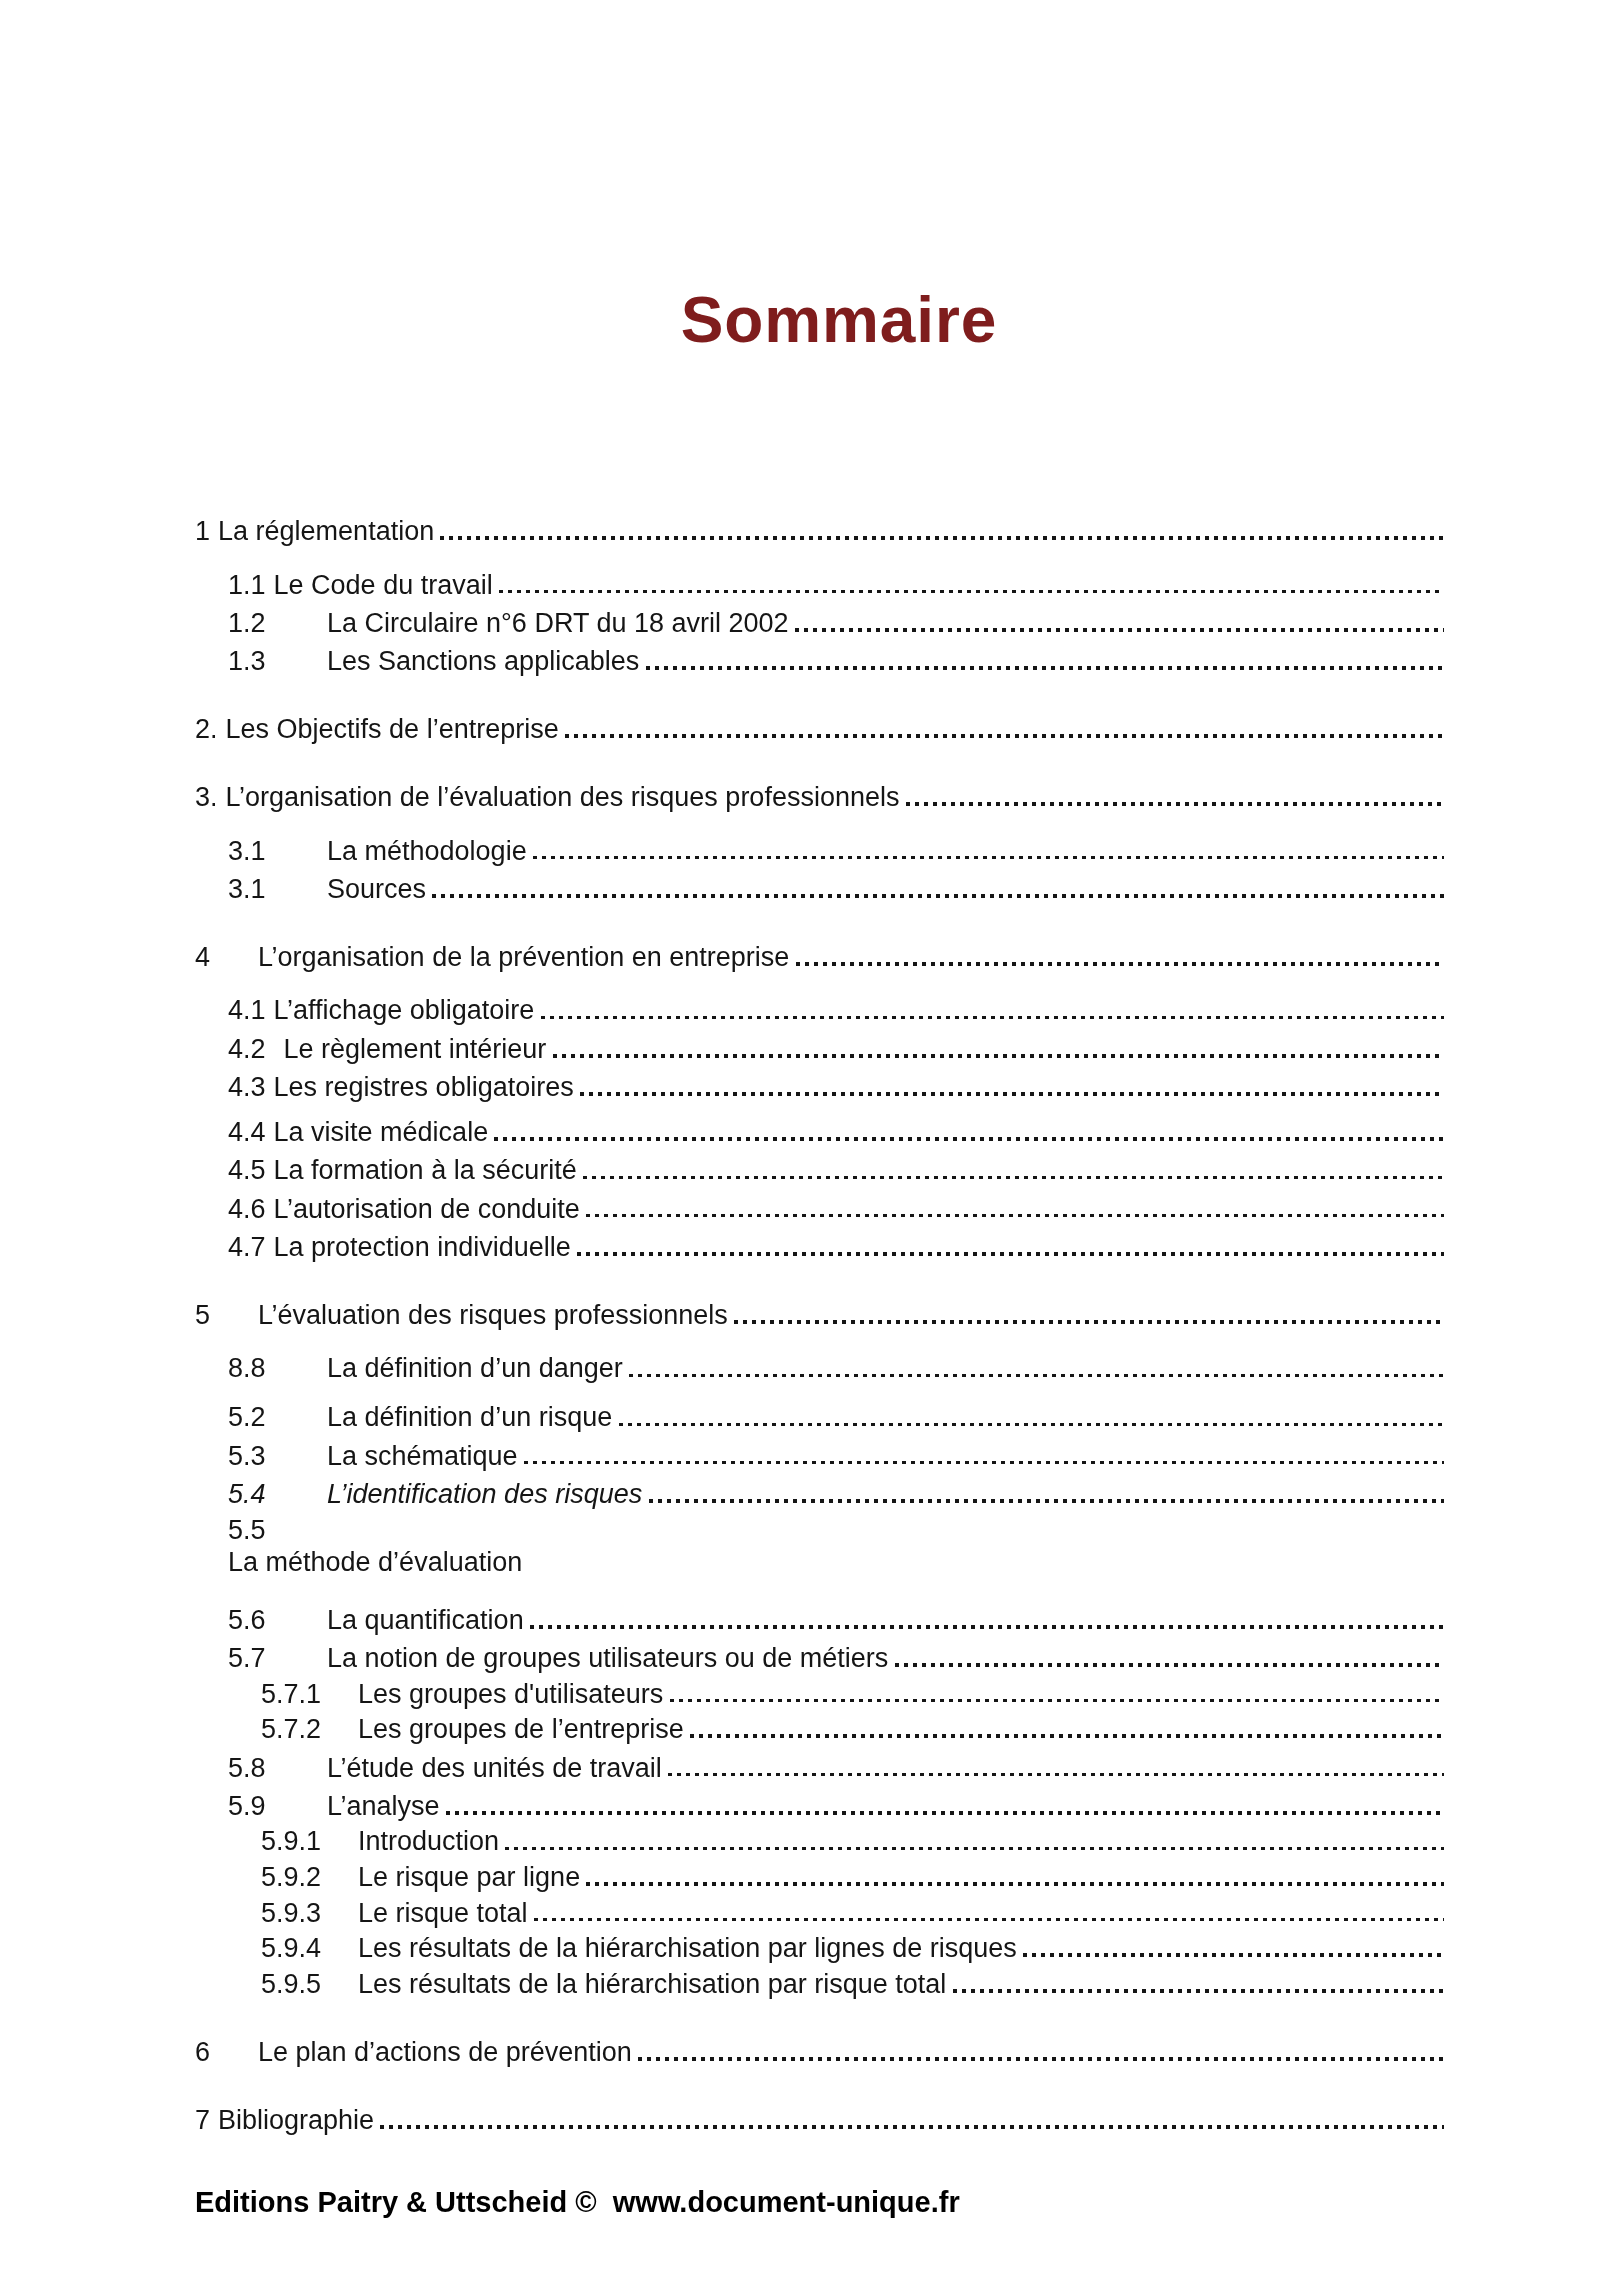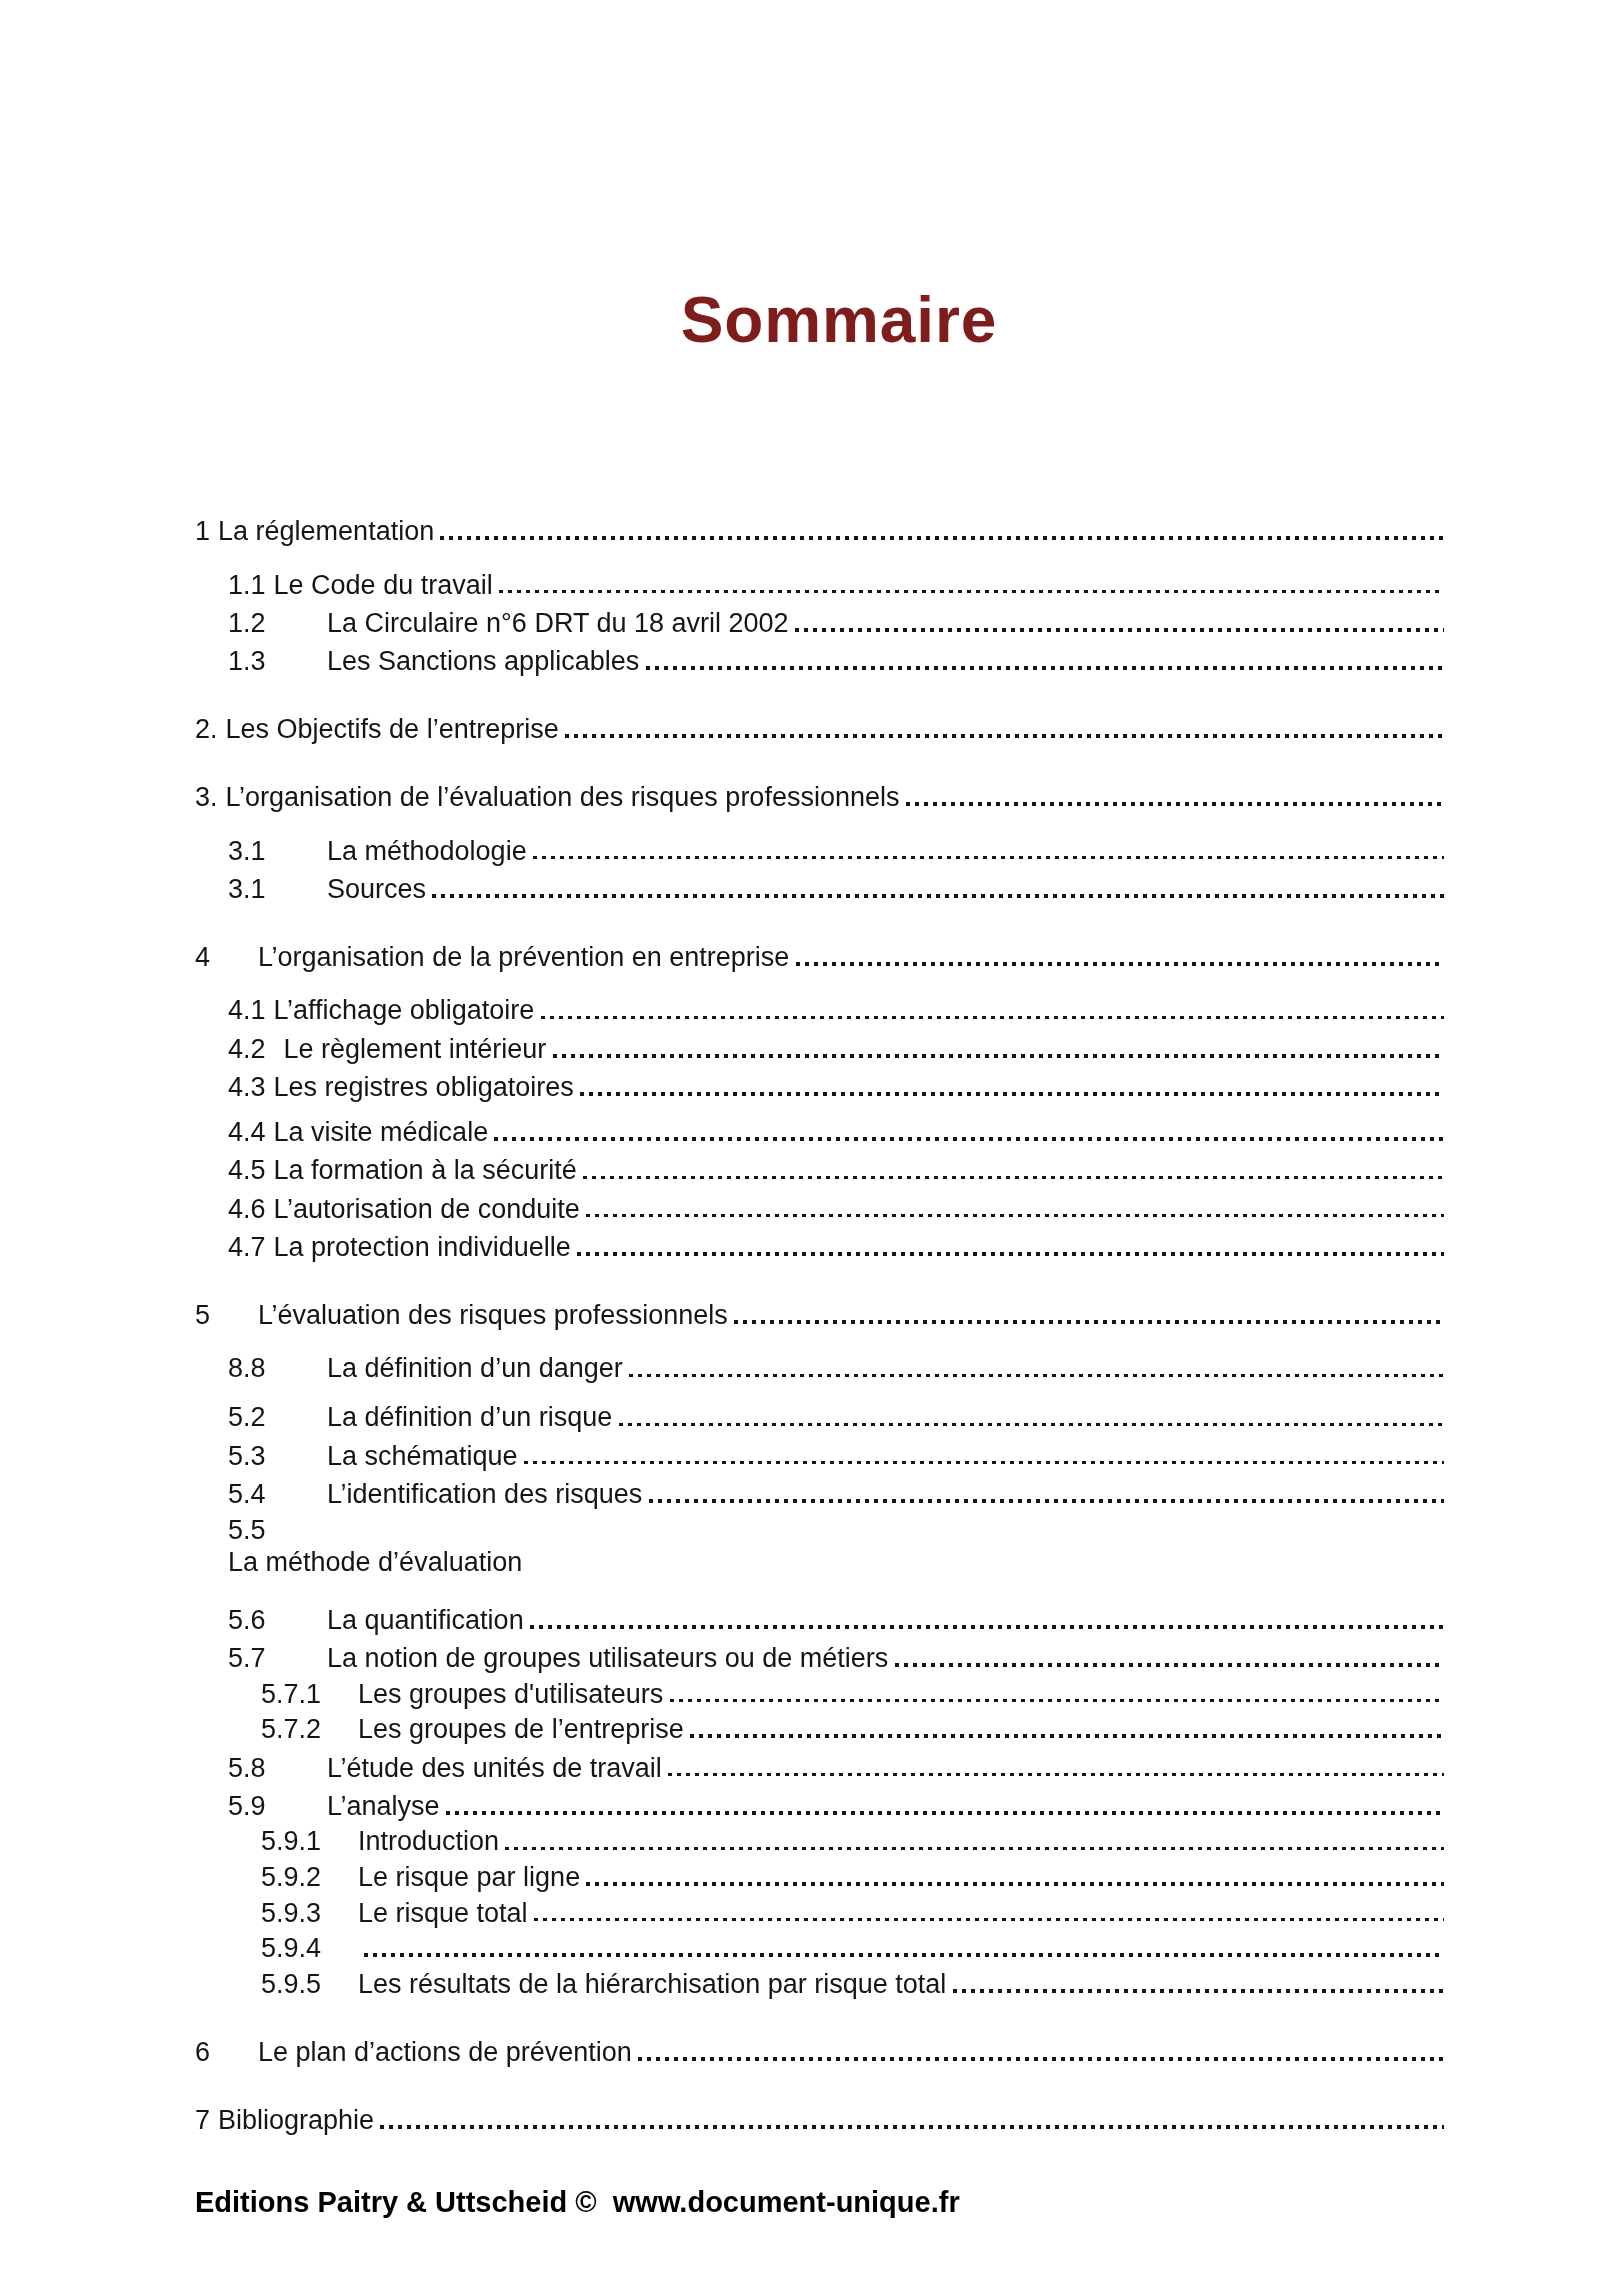--- a/index.html
+++ b/index.html
@@ -92,32 +92,32 @@
       <div class="toc-row lvl2 wide" style="margin-top: 6.3px;"><span class="num">4.2</span><span class="label">Le règlement intérieur</span><span class="leader"></span></div>
       <div class="toc-row lvl2" style="margin-top: 6.3px;"><span class="num">4.3</span><span class="label">Les registres obligatoires</span><span class="leader"></span></div>
       <div class="toc-row lvl2" style="margin-top: 13px;"><span class="num">4.4</span><span class="label">La visite médicale</span><span class="leader"></span></div>
       <div class="toc-row lvl2" style="margin-top: 6.3px;"><span class="num">4.5</span><span class="label">La formation à la sécurité</span><span class="leader"></span></div>
       <div class="toc-row lvl2" style="margin-top: 6.3px;"><span class="num">4.6</span><span class="label">L’autorisation de conduite</span><span class="leader"></span></div>
       <div class="toc-row lvl2" style="margin-top: 6.3px;"><span class="num">4.7</span><span class="label">La protection individuelle</span><span class="leader"></span></div>
       <div class="toc-row lvl1 tab" style="margin-top: 36px;"><span class="num">5</span><span class="label">L’évaluation des risques professionnels</span><span class="leader"></span></div>
       <div class="toc-row lvl2 tab" style="margin-top: 21.5px;"><span class="num">8.8</span><span class="label">La définition d’un danger</span><span class="leader"></span></div>
       <div class="toc-row lvl2 tab" style="margin-top: 17px;"><span class="num">5.2</span><span class="label">La définition d’un risque</span><span class="leader"></span></div>
       <div class="toc-row lvl2 tab" style="margin-top: 6.3px;"><span class="num">5.3</span><span class="label">La schématique</span><span class="leader"></span></div>
-      <div class="toc-row lvl2 tab" style="margin-top: 6.3px;"><span class="num">5.4</span><span class="label">L’identification des risques</span><span class="leader"></span></div>
+      <div class="toc-row lvl2 tab" style="margin-top: 6.3px; font-style: italic;"><span class="num">5.4</span><span class="label">L’identification des risques</span><span class="leader"></span></div>
       <div class="toc-row lvl2 tab" style="margin-top: 4px; flex-direction: column;"><span class="num">5.5</span><span class="label">La méthode d’évaluation</span><span class="leader"></span></div>
       <div class="toc-row lvl2 tab" style="margin-top: 15px;"><span class="num">5.6</span><span class="label">La quantification</span><span class="leader"></span></div>
       <div class="toc-row lvl2 tab" style="margin-top: 6.3px;"><span class="num">5.7</span><span class="label">La notion de groupes utilisateurs ou de métiers</span><span class="leader"></span></div>
       <div class="toc-row lvl3 tab" style="margin-top: 3.6px;"><span class="num">5.7.1</span><span class="label">Les groupes d'utilisateurs</span><span class="leader"></span></div>
       <div class="toc-row lvl3 tab" style="margin-top: 3.6px;"><span class="num">5.7.2</span><span class="label">Les groupes de l’entreprise</span><span class="leader"></span></div>
       <div class="toc-row lvl2 tab" style="margin-top: 6.3px;"><span class="num">5.8</span><span class="label">L’étude des unités de travail</span><span class="leader"></span></div>
       <div class="toc-row lvl2 tab" style="margin-top: 6.3px;"><span class="num">5.9</span><span class="label">L’analyse</span><span class="leader"></span></div>
       <div class="toc-row lvl3 tab" style="margin-top: 3.6px;"><span class="num">5.9.1</span><span class="label">Introduction</span><span class="leader"></span></div>
       <div class="toc-row lvl3 tab" style="margin-top: 3.6px;"><span class="num">5.9.2</span><span class="label">Le risque par ligne</span><span class="leader"></span></div>
       <div class="toc-row lvl3 tab" style="margin-top: 3.6px;"><span class="num">5.9.3</span><span class="label">Le risque total</span><span class="leader"></span></div>
-      <div class="toc-row lvl3 tab" style="margin-top: 3.6px;"><span class="num">5.9.4</span><span class="leader"></span></div>
+      <div class="toc-row lvl3 tab" style="margin-top: 3.6px;"><span class="num">5.9.4</span><span class="label">Les résultats de la hiérarchisation par lignes de risques</span><span class="leader"></span></div>
       <div class="toc-row lvl3 tab" style="margin-top: 3.6px;"><span class="num">5.9.5</span><span class="label">Les résultats de la hiérarchisation par risque total</span><span class="leader"></span></div>
       <div class="toc-row lvl1 tab" style="margin-top: 36px;"><span class="num">6</span><span class="label">Le plan d’actions de prévention</span><span class="leader"></span></div>
       <div class="toc-row lvl1" style="margin-top: 36px;"><span class="num">7</span><span class="label">Bibliographie</span><span class="leader"></span></div>
     </div>
 
   <div class="doc-footer">Editions Paitry &amp; Uttscheid ©  www.document-unique.fr</div>
 
 </div>
 
 

